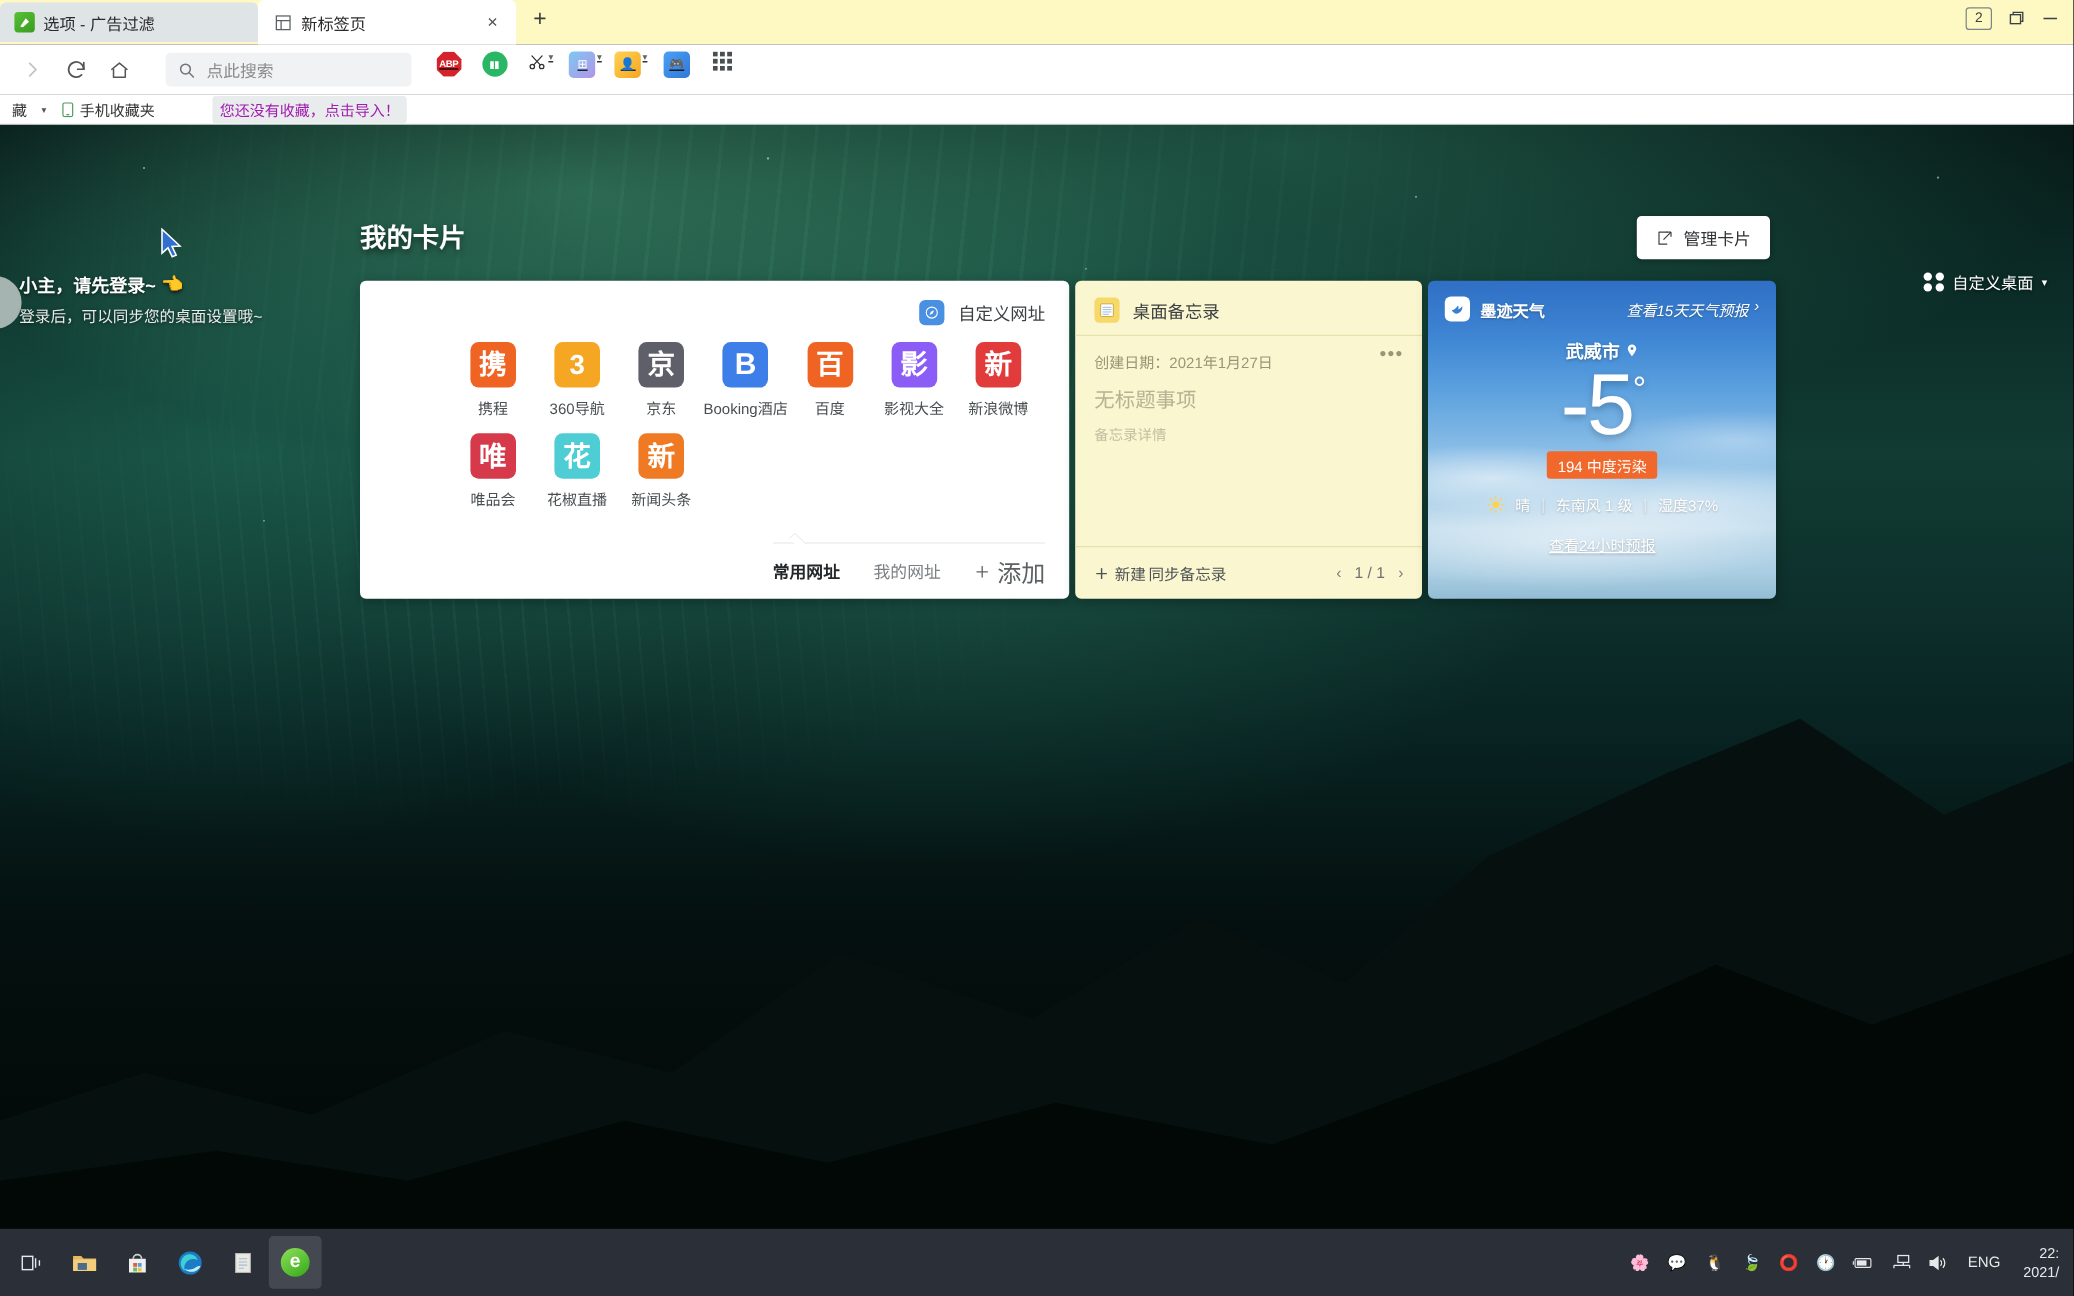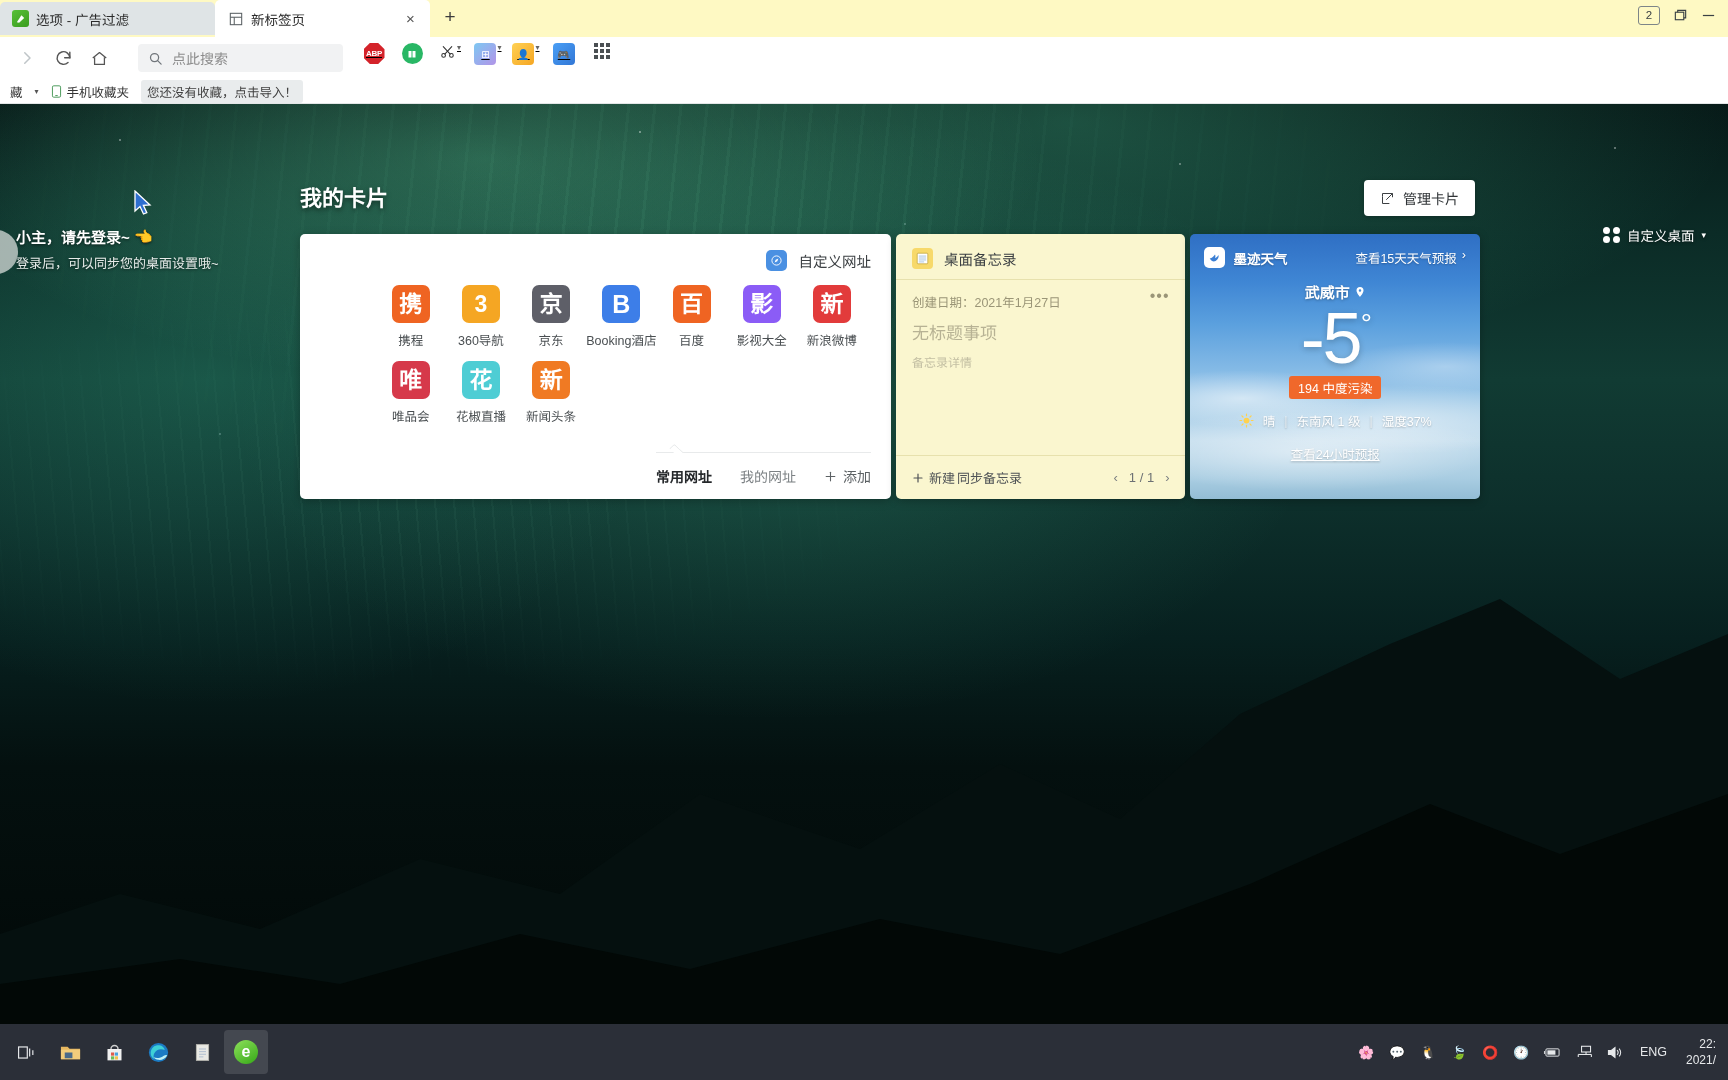--- a/index.html
+++ b/index.html
@@ -109,21 +109,21 @@
   .bmbar {
     position: absolute; left: 0; top: 79px; width: 1728px; height: 25px;
     background: #fff; display: flex; align-items: center; gap: 6px;
     padding: 0 4px; font-size: 12.5px; color: #333;
     border-bottom: 1px solid #e3e6e7;
   }
   .bm-item {
     display: flex; align-items: center; gap: 5px; padding: 2px 6px;
     border-radius: 3px; white-space: nowrap;
   }
-  .bm-item.hint { background: #e9eced; color: #404040; }
+  .bm-item.hint { background: #e9eced; color: #a21caf; margin-left: 36px; }
   .bm-caret { font-size: 8px; color: #555; }
 
   
   .desktop {
     position: absolute; left: 0; top: 104px; width: 1728px; height: 920px;
     overflow: hidden;
     background:
       radial-gradient(ellipse 900px 360px at 28% 6%, rgba(120,255,190,.30), transparent 62%),
       radial-gradient(ellipse 1100px 420px at 62% 2%, rgba(90,230,175,.26), transparent 60%),
       radial-gradient(ellipse 700px 500px at 12% 30%, rgba(60,190,150,.22), transparent 65%),
@@ -231,21 +231,21 @@
   }
   .site-label { font-size: 12.5px; color: #4a4f52; white-space: nowrap; }
   .card-foot {
     margin-top: auto; border-top: 1px solid #e8eaeb; height: 47px;
     display: flex; align-items: center; gap: 28px; position: relative;
   }
   .card-foot .tabtxt { font-size: 14px; color: #7c8184; }
   .card-foot .tabtxt.sel { color: #25282b; font-weight: bold; }
   .add-link {
     margin-left: auto; display: flex; align-items: center; gap: 6px;
-    font-size: 14px; color: #5c6164;
+    font-size: 20px; color: #5c6164;
   }
   .foot-notch {
     position: absolute; left: 14px; top: -6px; width: 13px; height: 7px;
     background: #fff; border-left: 1px solid #e8eaeb; border-top: 1px solid #e8eaeb;
     transform: rotate(45deg) skew(-2deg,-2deg); border-radius: 2px 0 0 0;
   }
 
   
   .card-memo {
     width: 290px; min-height: 265px; background: #faf6cf; border-radius: 5px;
@@ -291,21 +291,21 @@
   .wx-inner { position: relative; z-index: 2; }
   .wx-head { display: flex; align-items: center; justify-content: space-between; }
   .wx-brand { display: flex; align-items: center; gap: 8px; }
   .wx-logo {
     width: 21px; height: 21px; border-radius: 5px; background: #fff;
     display: flex; align-items: center; justify-content: center; font-size: 12px;
   }
   .wx-brand-name { font-size: 13.5px; font-weight: bold;
     text-shadow: 0 1px 2px rgba(0,0,0,.28); }
   .wx-forecast { font-size: 12.5px; display: flex; align-items: flex-start; gap: 5px;
-    text-shadow: 0 1px 2px rgba(0,0,0,.28); }
+    text-shadow: 0 1px 2px rgba(0,0,0,.28); font-style: italic; }
   .wx-city { text-align: center; margin-top: 13px; font-size: 15px; font-weight: bold;
     display: flex; align-items: center; justify-content: center; gap: 4px;
     text-shadow: 0 1px 3px rgba(0,0,0,.3); }
   .wx-temp { text-align: center; font-size: 72px; font-weight: 300; line-height: .95;
     margin-top: 2px; letter-spacing: -2px; text-shadow: 0 2px 6px rgba(0,0,0,.22);
     display: flex; justify-content: center; align-items: flex-start; }
   .wx-deg { font-size: 28px; line-height: 1; margin-top: 6px; font-weight: 300; }
   .wx-aqi-row { display: flex; justify-content: center; margin-top: 4px; }
   .wx-aqi {
     background: #f0682b; border-radius: 3px; padding: 2px 9px;

